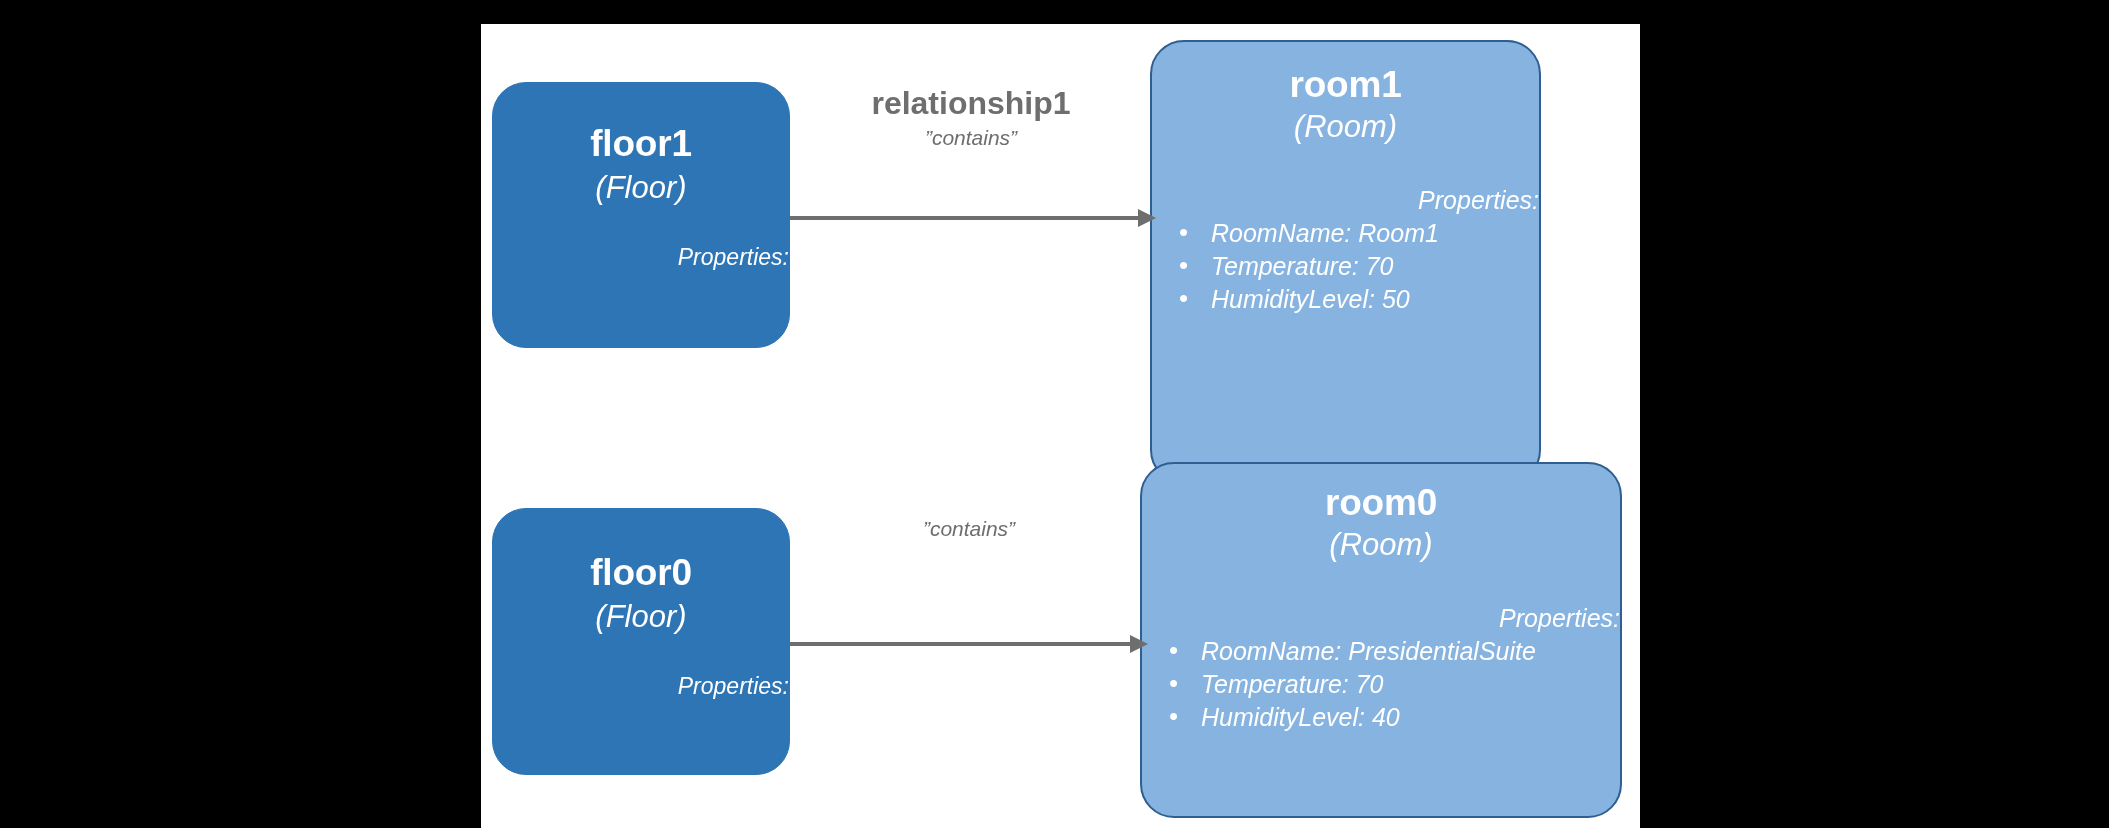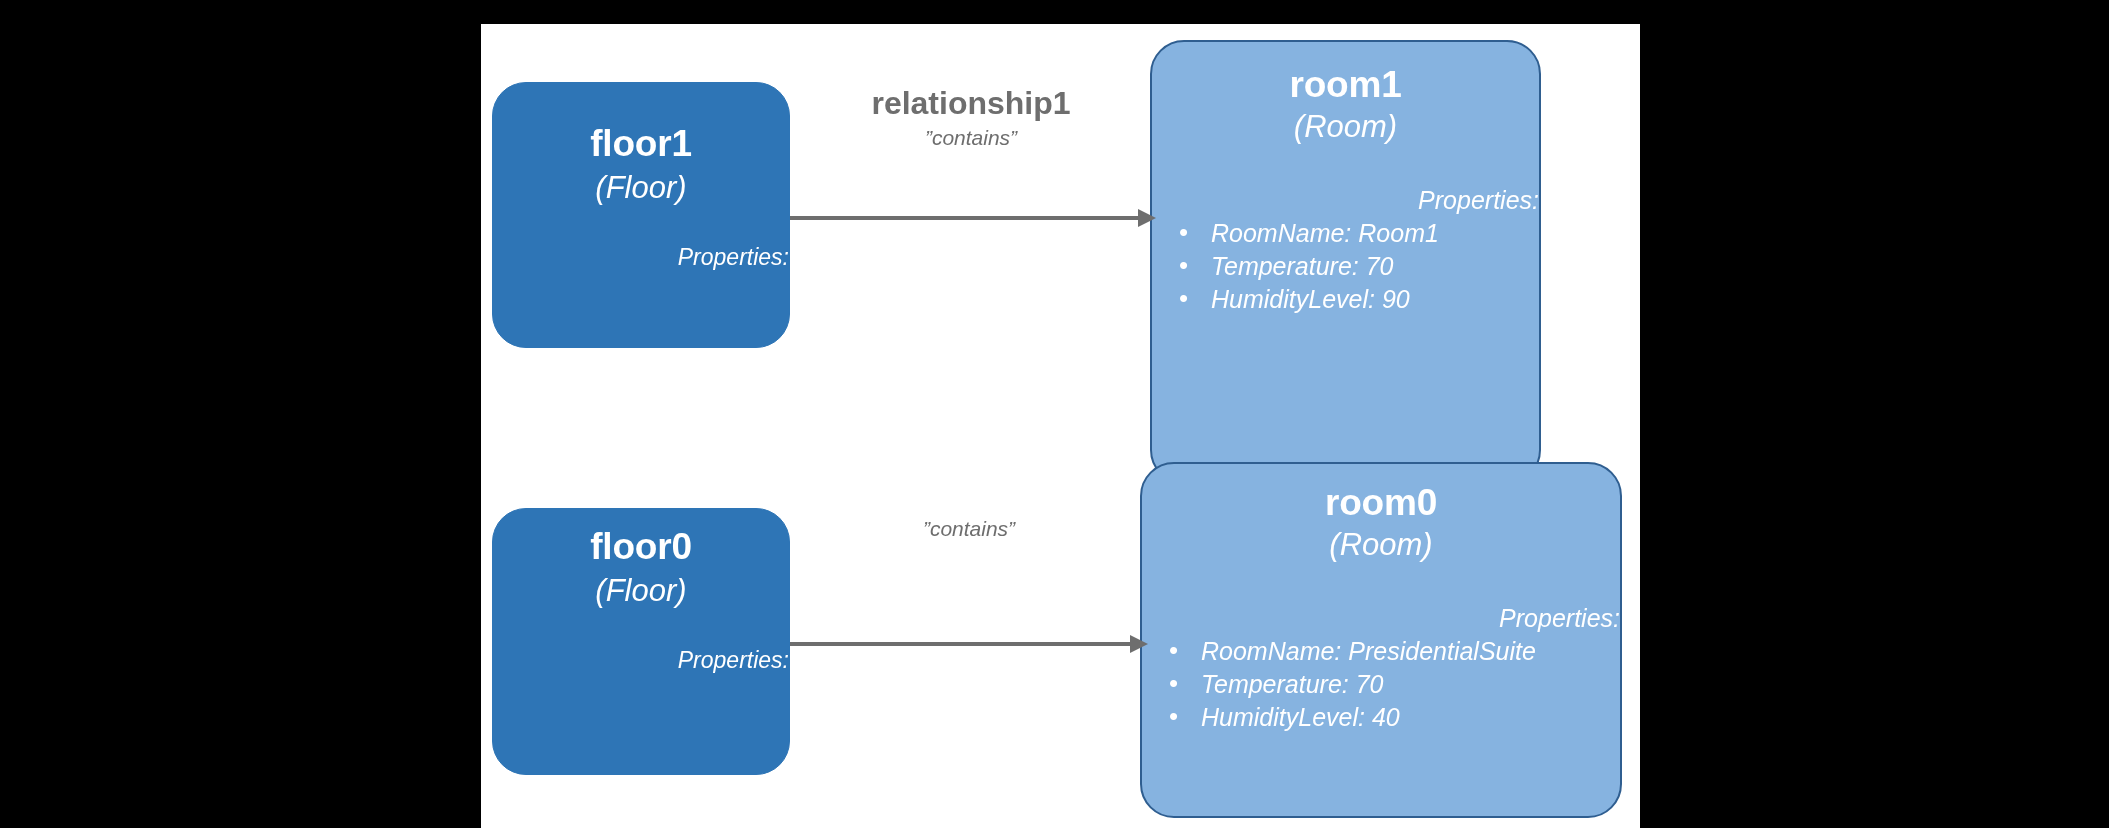--- a/index.html
+++ b/index.html
@@ -110,21 +110,21 @@
   #node-floor1 .node-model { font-size: 31px; margin-top: 8px; }
   #node-floor1 .props-label { font-size: 23px; margin-top: 38px; margin-left: 22px; }
 
   
   #node-floor0 {
     left: 11px;
     top:  484px;  
     width: 298px;
     height: 267px;
   }
-  #node-floor0 .node-title { font-size: 37px; margin-top: 19px; }
+  #node-floor0 .node-title { font-size: 37px; margin-top: 45px; }
   #node-floor0 .node-model { font-size: 31px; margin-top: 8px; }
   #node-floor0 .props-label { font-size: 23px; margin-top: 38px; margin-left: 22px; }
 
   
   #node-room1 {
     left: 669px;  
     top:  16px;   
     width: 391px;
     height: 444px;
   }
@@ -192,21 +192,21 @@
 
     <div class="node room" id="node-room1">
       <div class="node-head">
         <div class="node-title">room1</div>
         <div class="node-model">(Room)</div>
       </div>
       <div class="props-label">Properties:</div>
       <ul class="props-list">
           <li><span class="bullet">•</span><span>RoomName: Room1</span></li>
           <li><span class="bullet">•</span><span>Temperature: 70</span></li>
-          <li><span class="bullet">•</span><span>HumidityLevel: 90</span></li>
+          <li><span class="bullet">•</span><span>HumidityLevel: 50</span></li>
         </ul>
     </div>
 
     <div class="node floor" id="node-floor0">
       <div class="node-head">
         <div class="node-title">floor0</div>
         <div class="node-model">(Floor)</div>
       </div>
       <div class="props-label">Properties:</div>
     </div>

